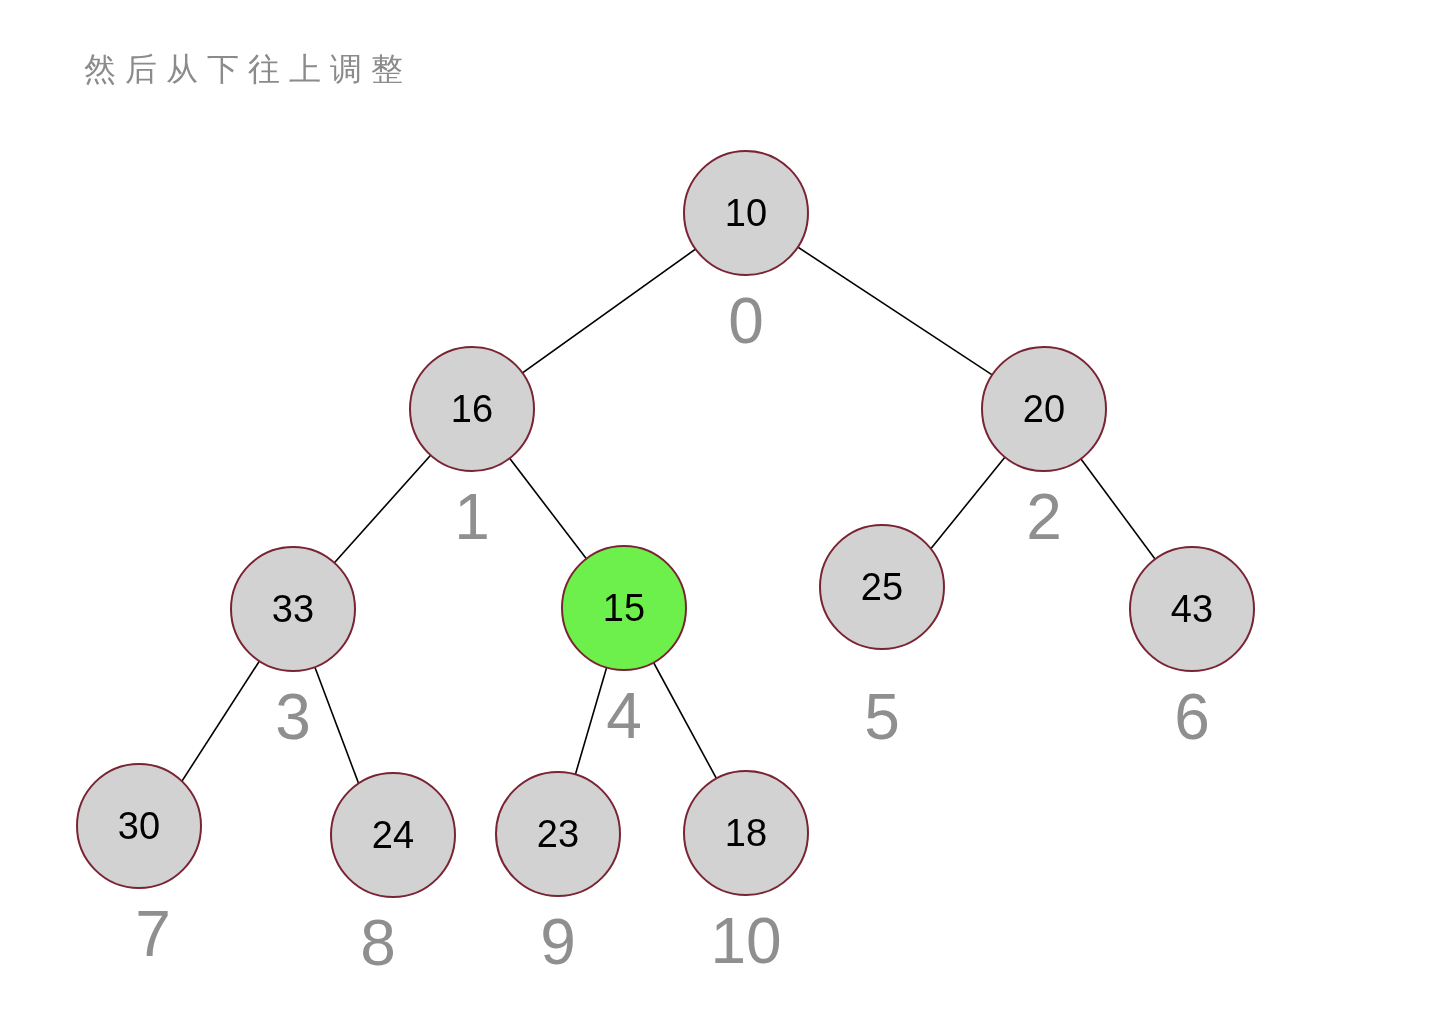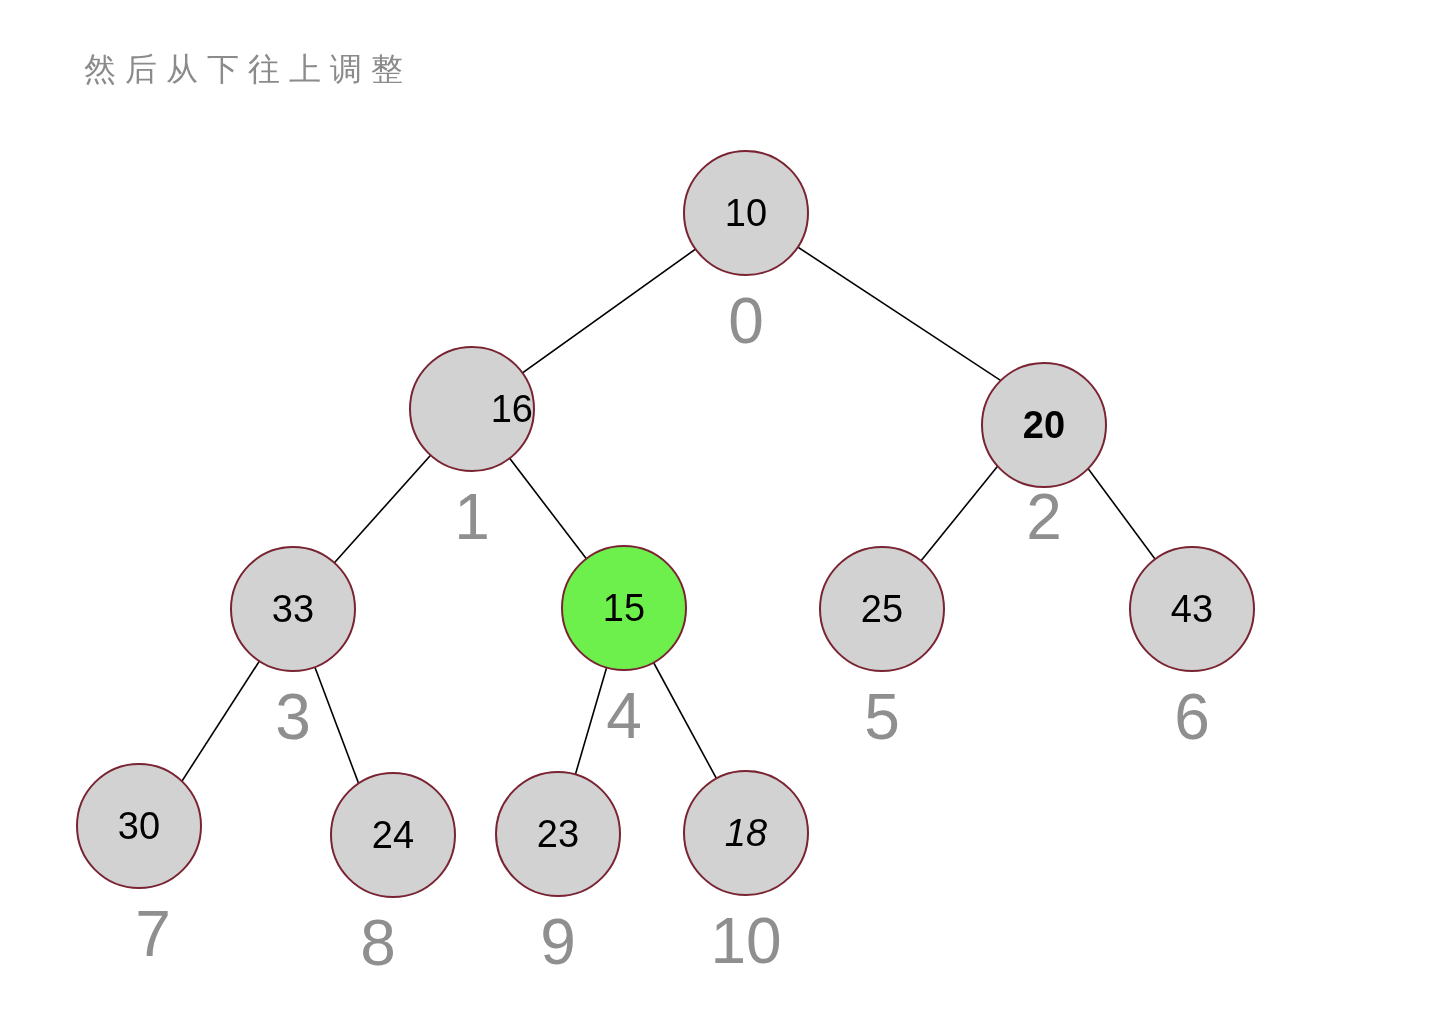--- a/index.html
+++ b/index.html
@@ -49,54 +49,54 @@
       <line x1="293" y1="609" x2="153" y2="826" stroke="#000000" stroke-width="1.6"></line>
       <line x1="293" y1="609" x2="378" y2="835" stroke="#000000" stroke-width="1.6"></line>
       <line x1="624" y1="608" x2="558" y2="834" stroke="#000000" stroke-width="1.6"></line>
       <line x1="624" y1="608" x2="746" y2="833" stroke="#000000" stroke-width="1.6"></line>
     </svg>
   <div id="nodes-layer">
       <div class="node" style="left: 683px; top: 150px; width: 126px; height: 126px;">
         <span class="value">10</span>
       </div>
       <div class="index-label" style="left: 746px; top: 321px;">0</div>
-      <div class="node" style="left: 409px; top: 346px; width: 126px; height: 126px; justify-content: flex-end;">
+      <div class="node" style="left: 409px; top: 346px; width: 126px; height: 126px;">
         <span class="value">16</span>
       </div>
       <div class="index-label" style="left: 472px; top: 517px;">1</div>
-      <div class="node" style="left: 981px; top: 362px; width: 126px; height: 126px; font-weight: bold;">
+      <div class="node" style="left: 981px; top: 346px; width: 126px; height: 126px;">
         <span class="value">20</span>
       </div>
       <div class="index-label" style="left: 1044px; top: 517px;">2</div>
       <div class="node" style="left: 230px; top: 546px; width: 126px; height: 126px;">
         <span class="value">33</span>
       </div>
       <div class="index-label" style="left: 293px; top: 717px;">3</div>
       <div class="node highlighted" style="left: 561px; top: 545px; width: 126px; height: 126px;">
         <span class="value">15</span>
       </div>
       <div class="index-label" style="left: 624px; top: 716px;">4</div>
-      <div class="node" style="left: 819px; top: 546px; width: 126px; height: 126px;">
+      <div class="node" style="left: 819px; top: 524px; width: 126px; height: 126px;">
         <span class="value">25</span>
       </div>
       <div class="index-label" style="left: 882px; top: 717px;">5</div>
       <div class="node" style="left: 1129px; top: 546px; width: 126px; height: 126px;">
         <span class="value">43</span>
       </div>
       <div class="index-label" style="left: 1192px; top: 717px;">6</div>
       <div class="node" style="left: 76px; top: 763px; width: 126px; height: 126px;">
         <span class="value">30</span>
       </div>
       <div class="index-label" style="left: 153px; top: 934px;">7</div>
       <div class="node" style="left: 330px; top: 772px; width: 126px; height: 126px;">
         <span class="value">24</span>
       </div>
       <div class="index-label" style="left: 378px; top: 943px;">8</div>
       <div class="node" style="left: 495px; top: 771px; width: 126px; height: 126px;">
         <span class="value">23</span>
       </div>
       <div class="index-label" style="left: 558px; top: 942px;">9</div>
-      <div class="node" style="left: 683px; top: 770px; width: 126px; height: 126px; font-style: italic;">
+      <div class="node" style="left: 683px; top: 770px; width: 126px; height: 126px;">
         <span class="value">18</span>
       </div>
       <div class="index-label" style="left: 746px; top: 941px;">10</div>
     </div>
 </div>
 
 </body></html>

